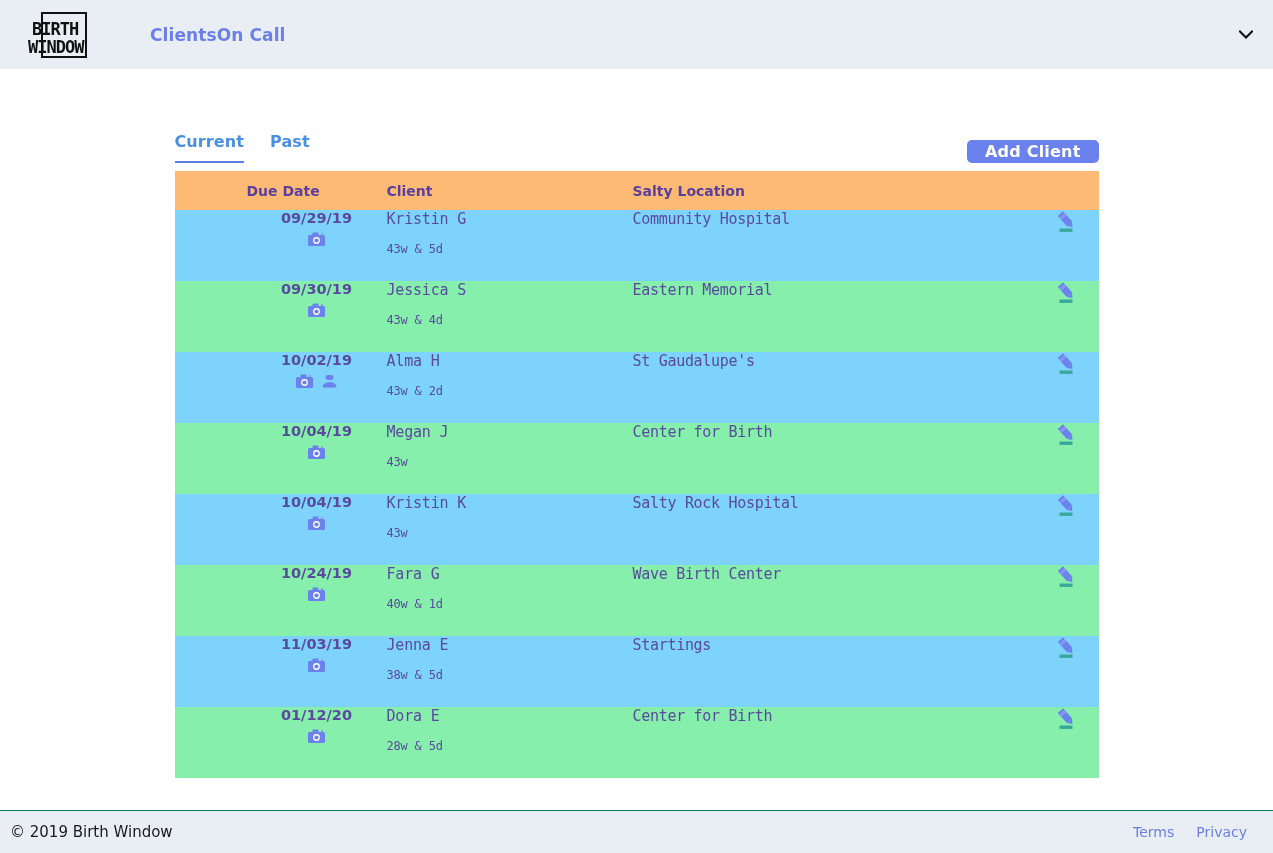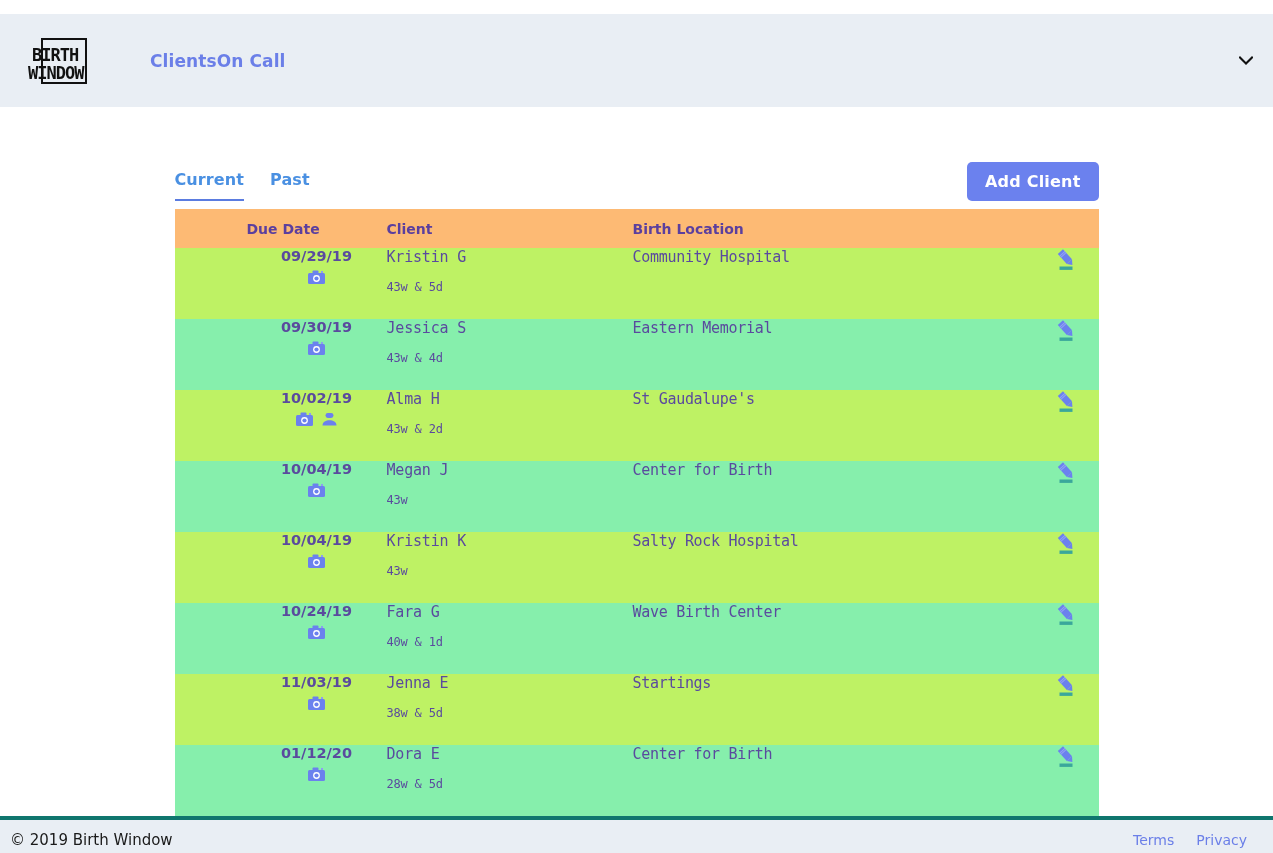--- a/index.html
+++ b/index.html
@@ -7,28 +7,27 @@
     margin: 0; padding: 0;
     width: 1273px; height: 853px;
     background: #ffffff;
     font-family: "DejaVu Sans", sans-serif;
     overflow: hidden;
   }
   .page { position: relative; width: 1273px; height: 853px; display: flex; flex-direction: column; }
 
   
   .navbar {
-    height: 93px;
+    height: 69px;
     background: #e9eef4;
     display: flex;
     align-items: center;
     padding: 0 12px 0 26px;
     flex: 0 0 auto;
     position: relative;
-    margin-top: 14px;
   }
   .brand {
     width: 62px; height: 52px;
     position: relative;
     display: block;
     flex: 0 0 auto;
   }
   .brand svg { display: block; }
   .nav-links { display: flex; align-items: center; margin-left: 62px; }
   .nav-link {
@@ -84,21 +83,21 @@
     height: 2px;
     background: #5b7ce0;
   }
   .add-btn {
     background: #6b81ee;
     color: #ffffff;
     border: none;
     border-radius: 5px;
     font-size: 16px;
     font-weight: bold;
-    padding: 10px 18px;
+    padding: 2px 18px;
     cursor: pointer;
     font-family: "DejaVu Sans", sans-serif;
     letter-spacing: .2px;
     margin-top: 1px;
   }
 
   
   .table { width: 924px; border-collapse: collapse; table-layout: fixed; margin-top: 8px; }
   .table col.c-icon { width: 72px; }
   .table col.c-date { width: 140px; }
@@ -110,21 +109,21 @@
     background: #fdba74;
     color: #5b3f9e;
     font-size: 14px;
     font-weight: bold;
     text-align: left;
     padding: 12px 0 11px 0;
     height: 38px;
   }
   .table tbody tr { height: 71px; }
   .table tbody tr.alt td { background: #86efac; }
-  .table tbody tr td { background: #bef264; vertical-align: top; padding: 0; }
+  .table tbody tr td { background: #7dd3fc; vertical-align: top; padding: 0; }
 
   .cell-date {
     text-align: center;
     padding-top: 14px;
     color: #5a4a9e;
     font-size: 14.5px;
     font-weight: bold;
     font-family: "DejaVu Sans", sans-serif;
   }
   .badges { margin-top: 6px; display: flex; gap: 8px; justify-content: center; align-items: center; }
@@ -145,21 +144,21 @@
   .edit-btn { display: inline-block; cursor: pointer; line-height: 0; }
 
   
   .footer {
     height: 43px;
     background: #e9eef4;
     display: flex;
     align-items: center;
     padding: 0 26px 0 10px;
     flex: 0 0 auto;
-    border-top: 4px solid #0f766e;
+    border-top: 1px solid #0f766e;
   }
   .footer-copy { font-size: 15px; color: #1a1a1a; font-weight: normal; }
   .footer-spacer { flex: 1 1 auto; }
   .footer-links { display: flex; gap: 22px; text-align: right; }
   .footer-link { color: #6b7fe8; font-size: 14px; text-decoration: none; cursor: pointer; }
 </style>
 </head>
 <body>
 
 <div class="page">
@@ -204,21 +203,21 @@
             <col class="c-date">
             <col class="c-client">
             <col class="c-loc">
             <col class="c-edit">
         </colgroup>
         <thead>
           <tr>
             <th></th>
             <th>Due Date</th>
             <th>Client</th>
-            <th>Birth Location</th>
+            <th>Salty Location</th>
             <th></th>
           </tr>
         </thead>
         <tbody id="tbody">
             <tr>
               <td></td>
               <td class="cell-date">
                 <div>09/29/19</div>
                 <div class="badges">
                   <span class="badge-icon"><svg width="17" height="15" viewBox="0 0 17 15">

